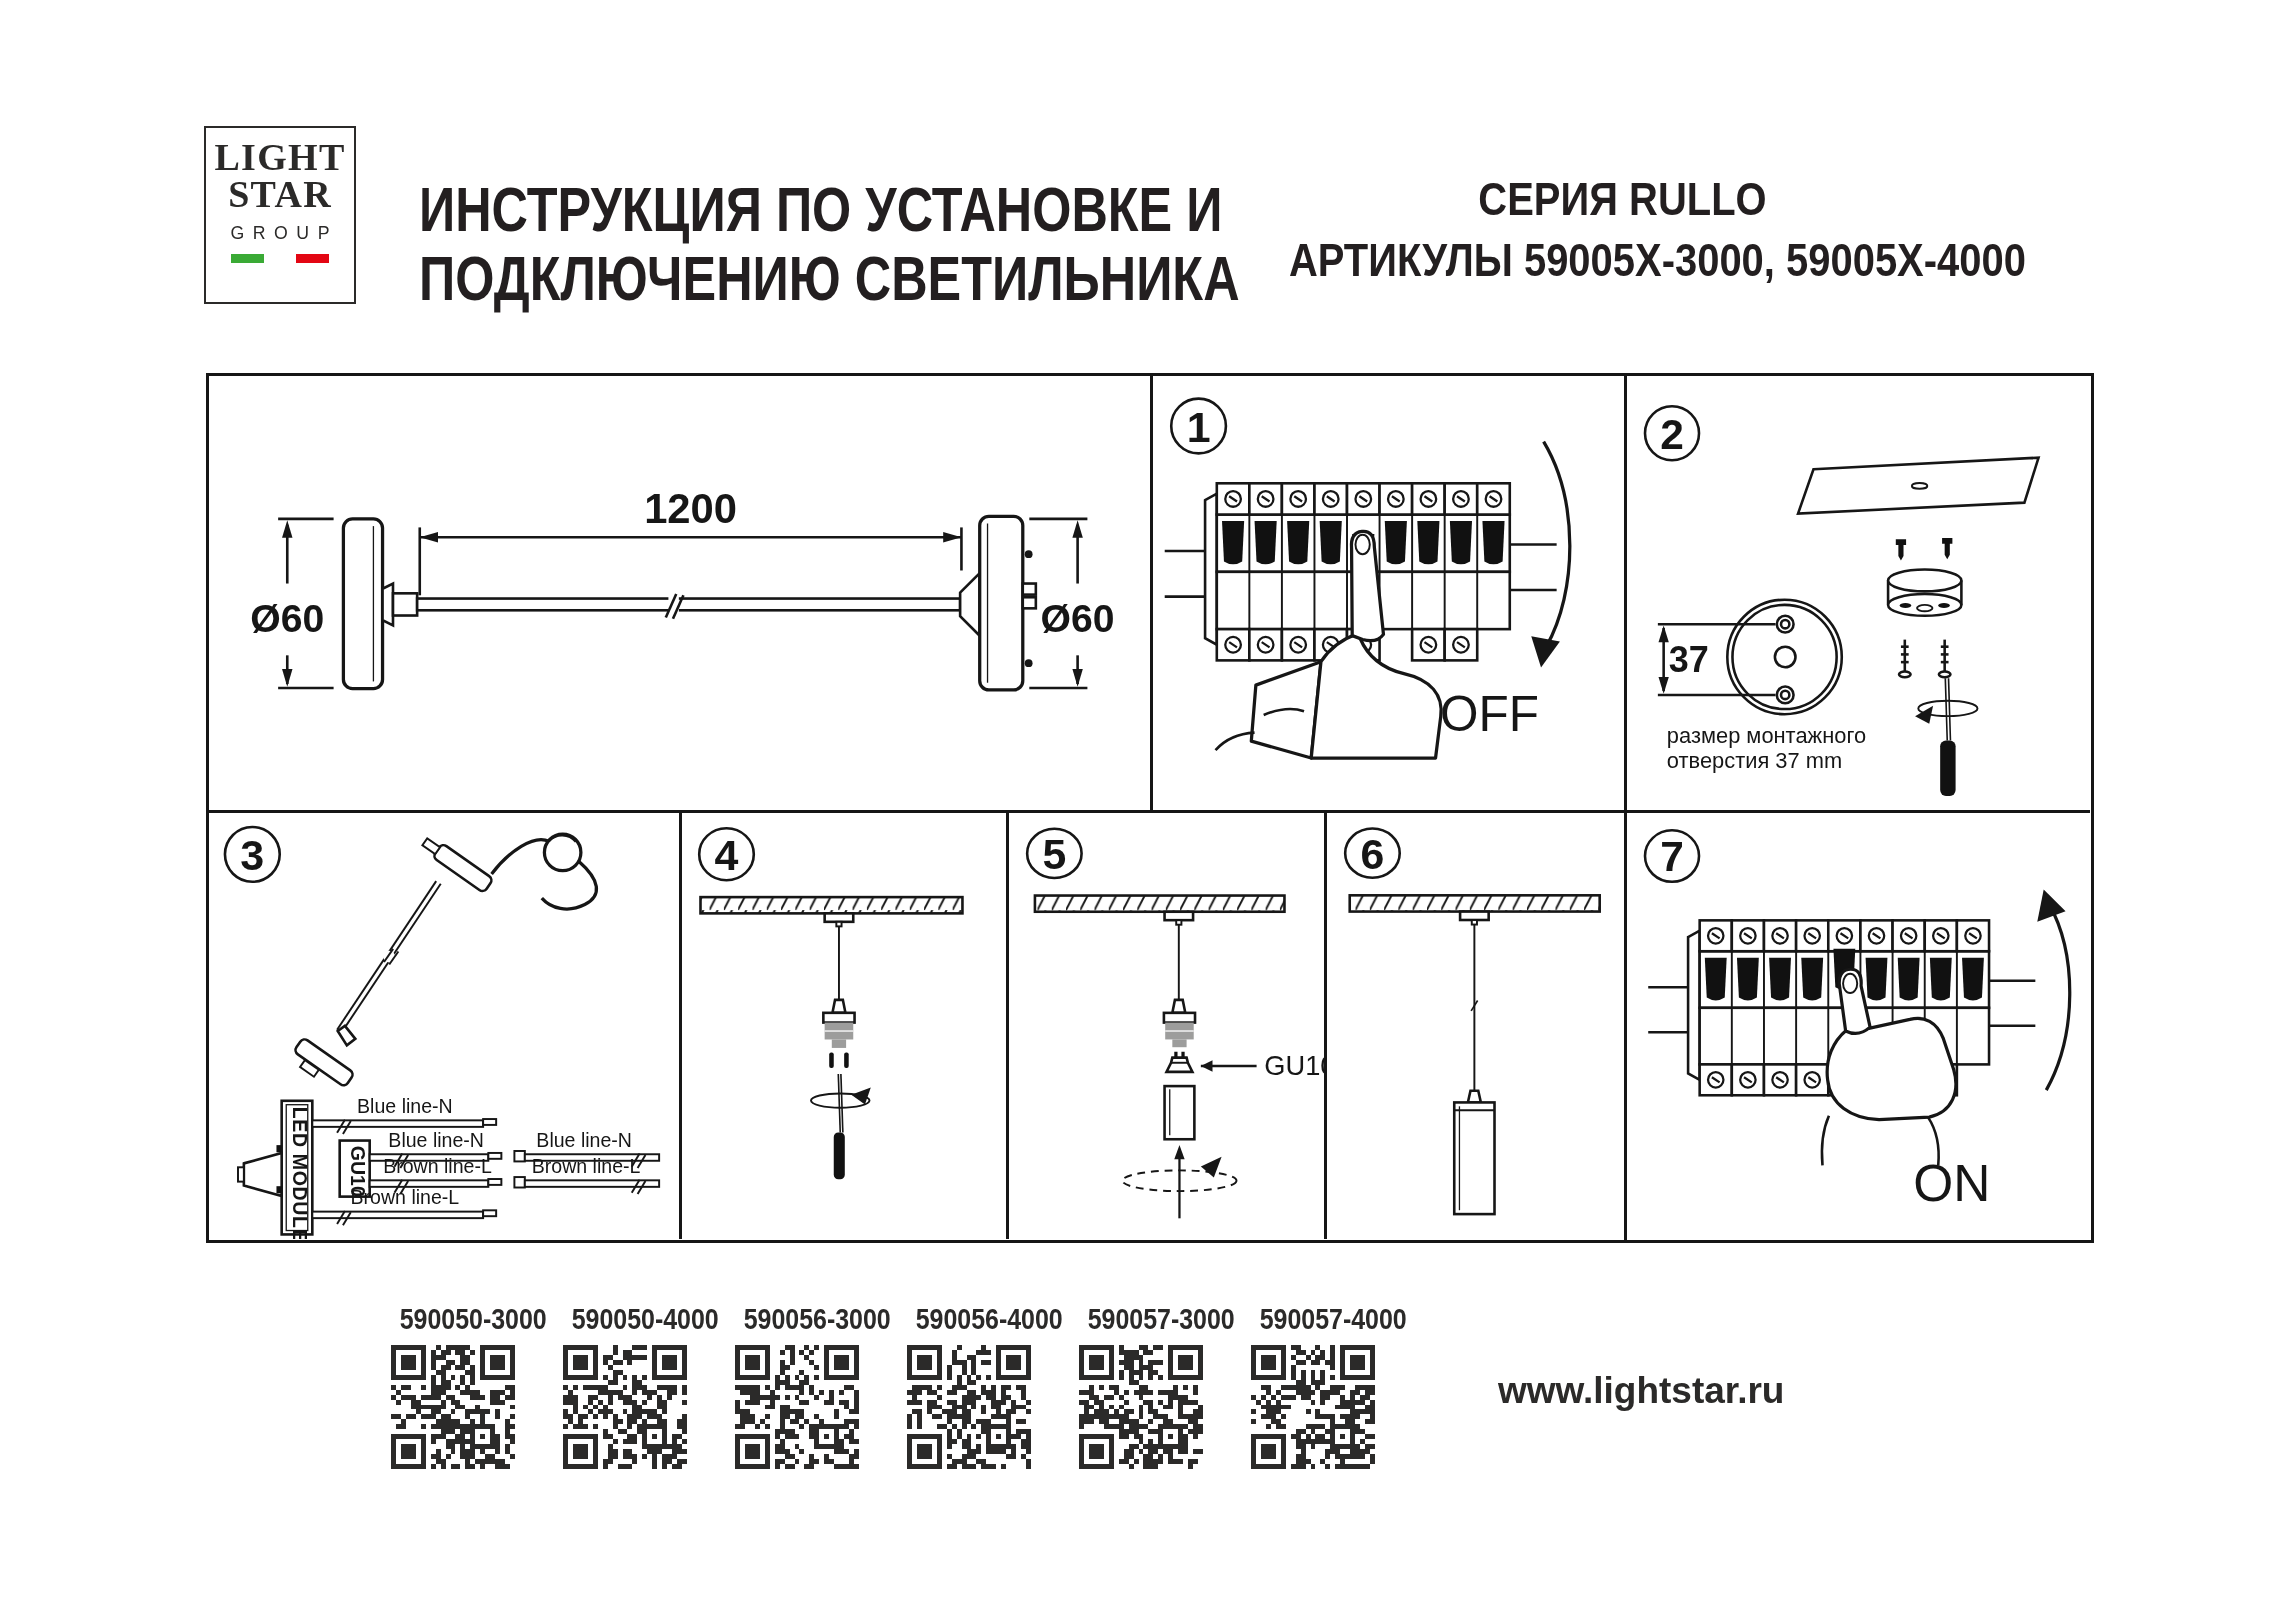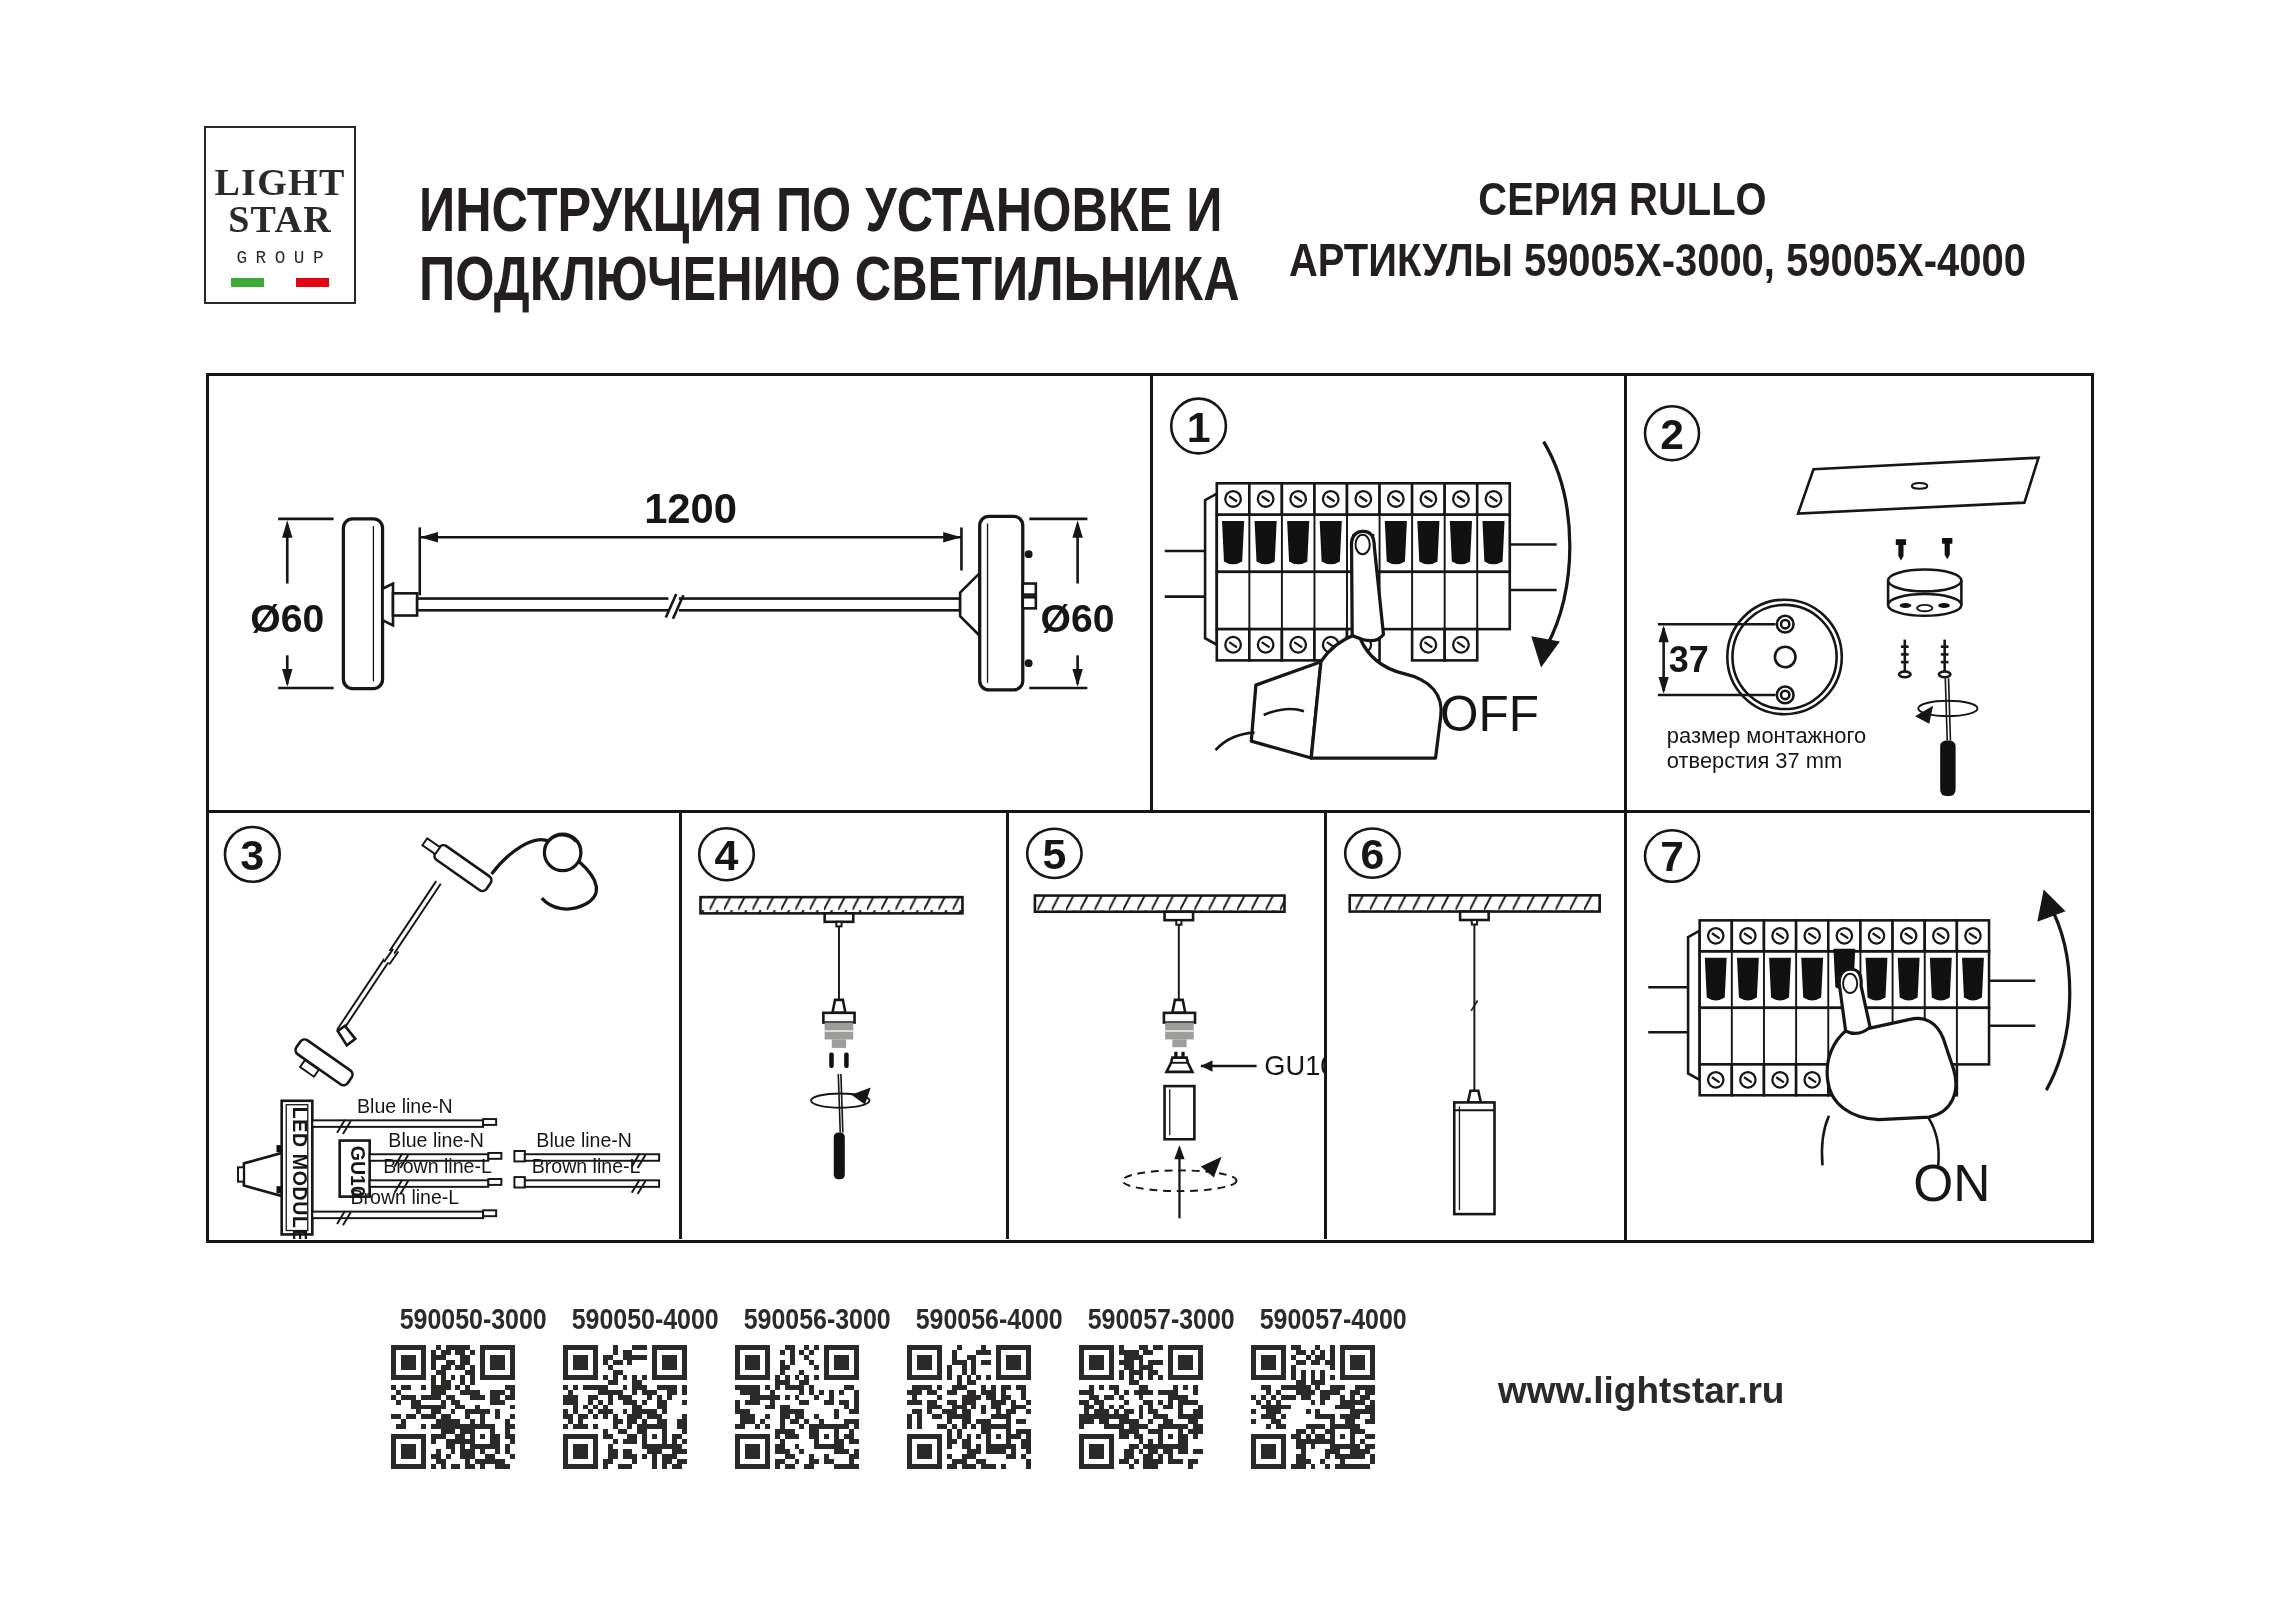--- a/index.html
+++ b/index.html
@@ -3,23 +3,23 @@
 <meta charset="utf-8">
 <style>
   html,body{margin:0;padding:0;background:#fff;}
   .page{position:relative;width:2295px;height:1623px;background:#fff;overflow:hidden;
         font-family:"Liberation Sans","DejaVu Sans",sans-serif;color:#231f20;}
   
   .logo-box{position:absolute;left:204px;top:126px;width:152px;height:178px;
             border:2px solid #2b2a29;box-sizing:border-box;text-align:center;}
   .logo-word{font-family:"Liberation Serif","DejaVu Serif",serif;font-weight:700;
              font-size:38px;line-height:.98;letter-spacing:1.3px;color:#2b2a29;}
-  .logo-top{margin-top:36px;font-family:Liberation Serif, serif;}
+  .logo-top{margin-top:11px;font-family:Liberation Serif, serif;}
   .logo-group{margin-top:9.2px;font-size:17.7px;letter-spacing:8.5px;text-indent:8.5px;
-              font-family:Liberation Mono, monospace;font-weight:400;color:#2b2a29;}
+              font-family:Liberation Sans, sans-serif;font-weight:400;color:#2b2a29;}
   .flag{width:98px;height:8.5px;margin:10.5px auto 0;display:flex;}
   .flag div{flex:1;}
   .title{position:absolute;left:419px;top:175px;font-size:63px;font-weight:700;
          line-height:1.1;transform:scaleX(.8);transform-origin:left top;white-space:nowrap;}
   .subhead{position:absolute;left:1230px;top:175px;width:785px;text-align:center;
            font-size:47px;font-weight:700;transform:scaleX(.85);transform-origin:center top;
            white-space:nowrap;line-height:1.0;}
   .subhead .line2{margin-top:14.4px;}
   
   .grid{position:absolute;left:206px;top:373px;width:1888px;height:870px;

